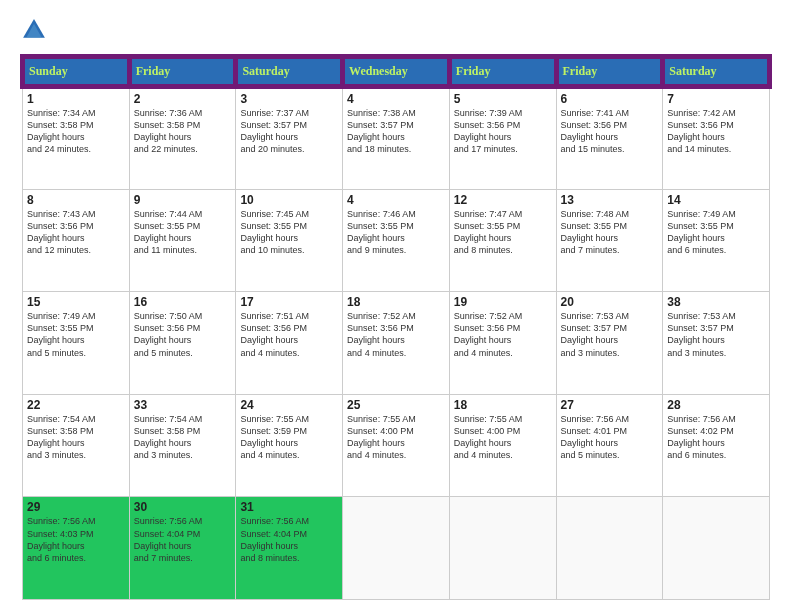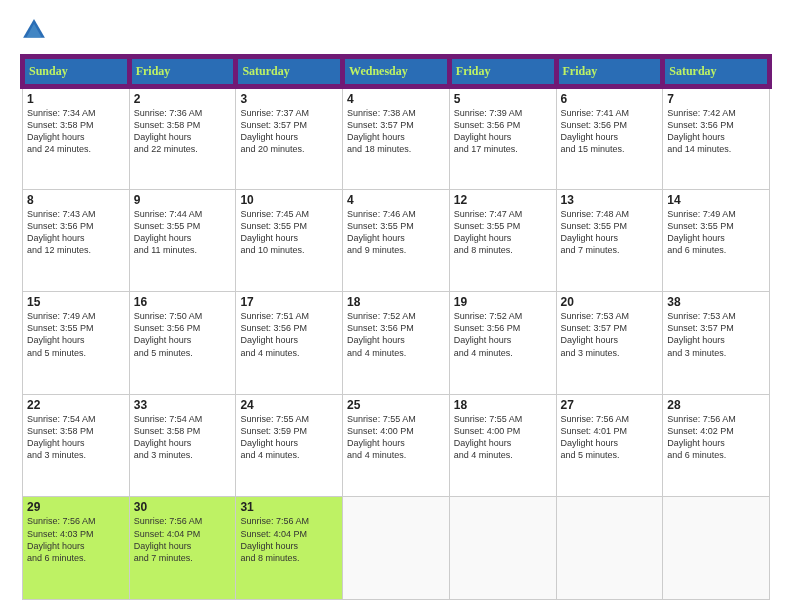--- a/index.html
+++ b/index.html
@@ -80,21 +80,21 @@
     .calendar tbody tr td {
       vertical-align: top;
       border: 1px solid #ccc;
       padding: 3px 4px;
       font-size: 9.5px;
       color: #333;
       background: #fff;
       height: 88px;
     }
     .calendar tbody tr:last-child td {
-      background: #bef264;
+      background: #22c55e;
     }
     .day-num {
       font-size: 12px;
       font-weight: bold;
       color: #222;
       display: block;
       margin-bottom: 1px;
     }
     .day-info {
       font-size: 9px;

